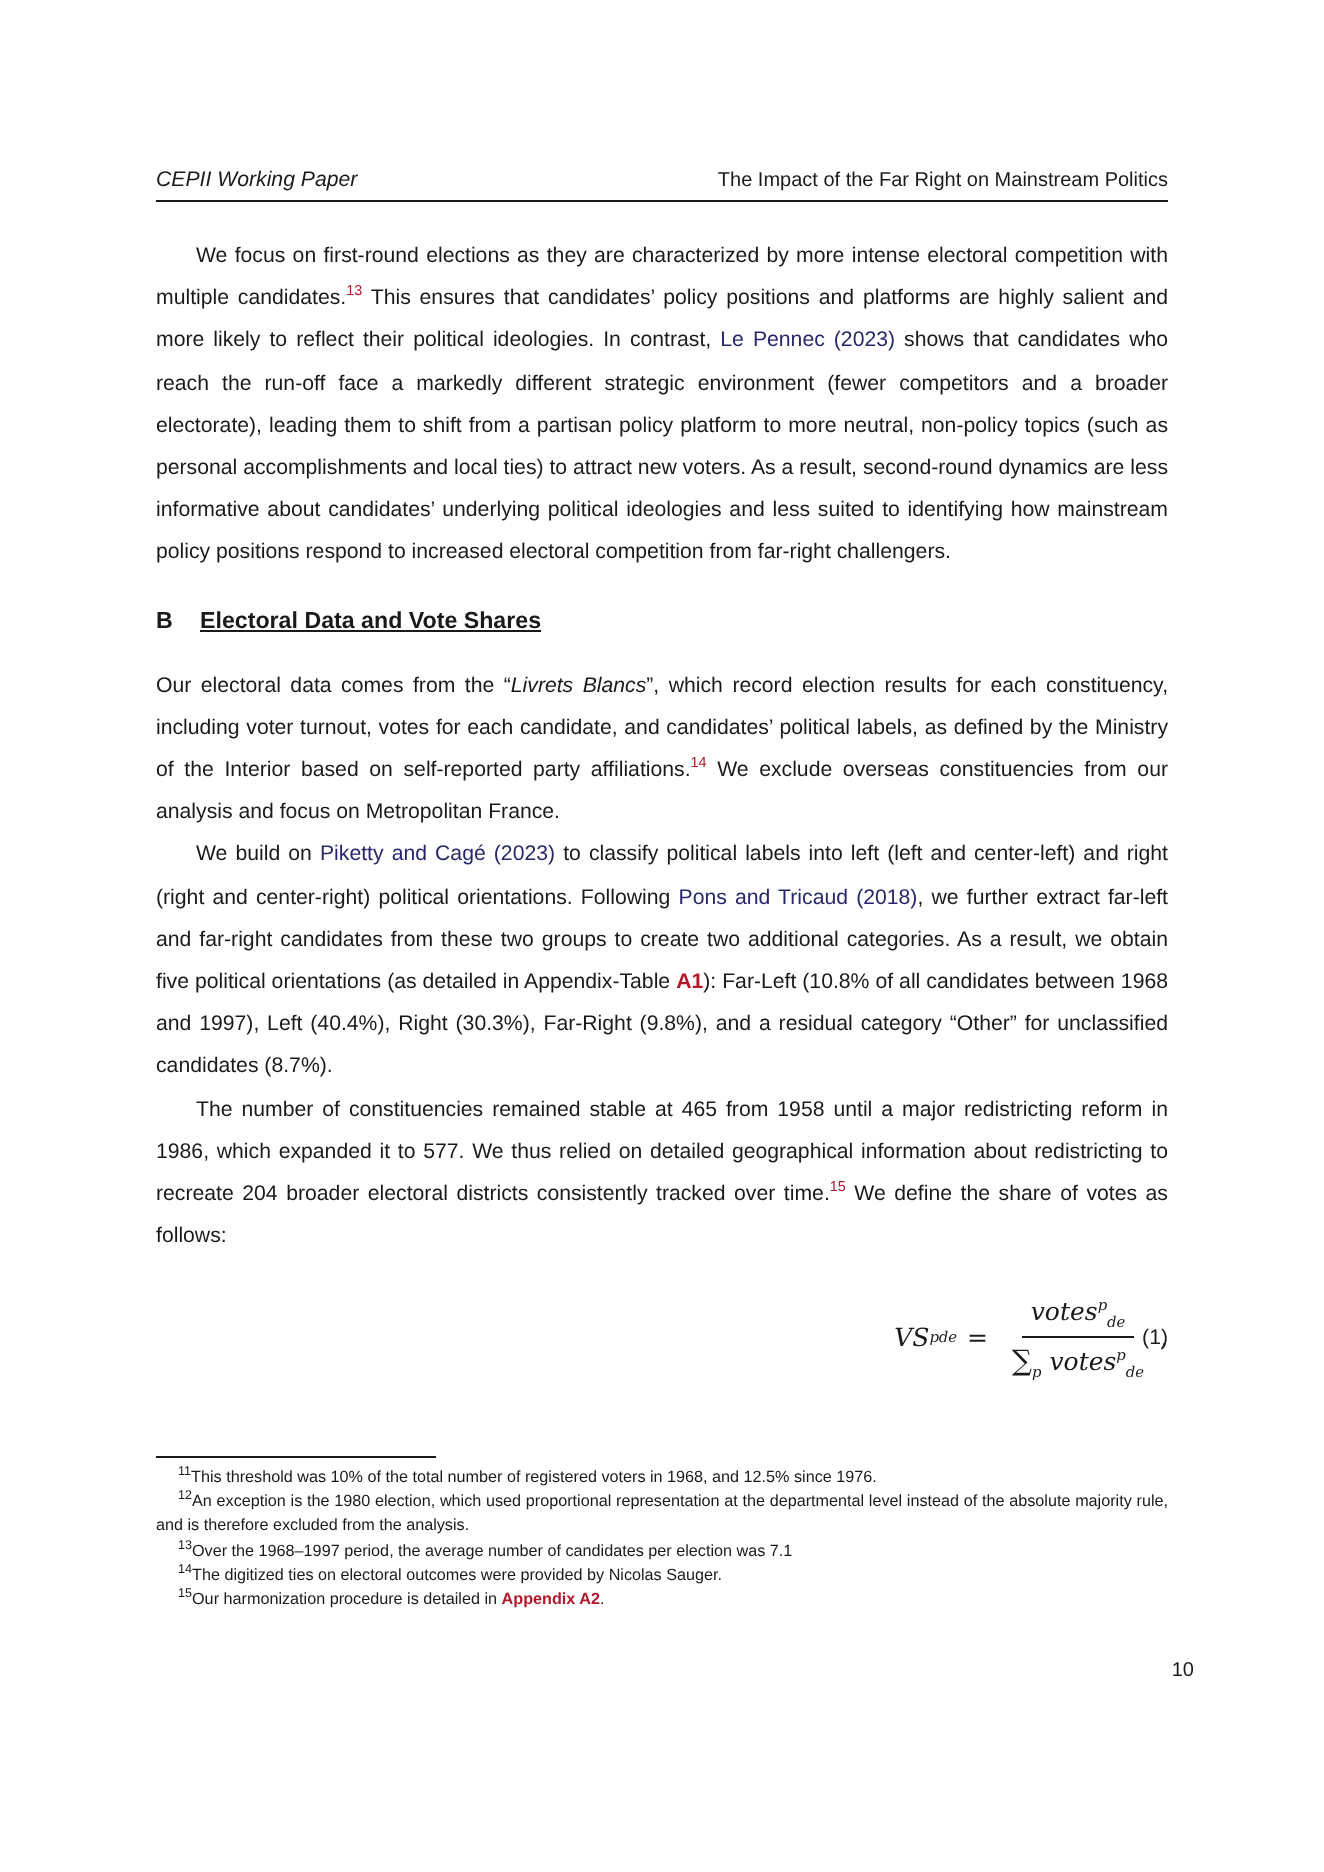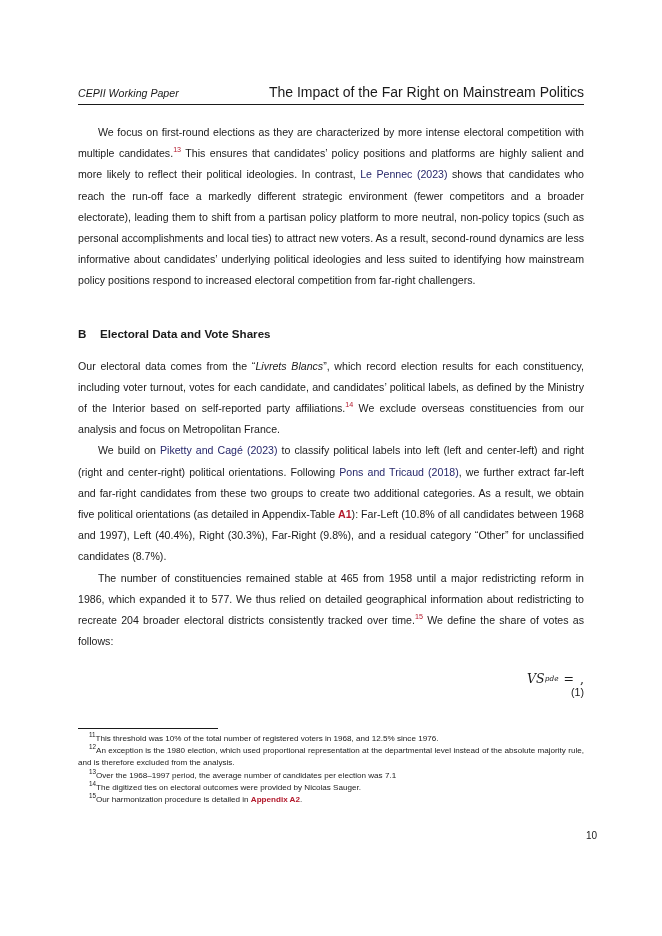--- a/index.html
+++ b/index.html
@@ -31,21 +31,21 @@
     align-items: baseline;
     font-size: 9.7px;
     padding-bottom: 4px;
     border-bottom: 1px solid #1a1a1a;
   }
   .runhead-left {
     font-style: italic;
     font-size: 10.6px;
   }
   .runhead-right {
-    font-size: 14px;
+    font-size: 10px;
   }
 
   
   .body {
     margin-top: 17px;
     font-size: 10.6px;
     line-height: 21.2px;
     text-align: justify;
     text-justify: inter-word;
   }
@@ -56,23 +56,24 @@
   p.para.noindent {
     text-indent: 0;
   }
   p.para + p.para {
     margin-top: 0;
   }
 
   .sec-head {
     font-weight: bold;
     font-size: 11.6px;
-    margin-top: 35px;
+    margin-top: 16px;
     margin-bottom: 15px;
     line-height: 14px;
+    text-decoration: underline;
   }
   .sec-head .sec-num {
     display: inline-block;
     min-width: 22px;
   }
 
   .it { font-style: italic; }
 
   a.cite, span.cite {
     color: #27286b;
@@ -210,20 +211,24 @@
       <p class="para"><span>We build on </span><span class="cite">Piketty and Cagé (2023)</span><span> to classify political labels into left (left and center-left) and right (right and center-right) political orientations. Following </span><span class="cite">Pons and Tricaud (2018)</span><span>, we further extract far-left and far-right candidates from these two groups to create two additional categories. As a result, we obtain five political orientations (as detailed in Appendix-Table </span><span class="refred">A1</span><span>): Far-Left (10.8% of all candidates between 1968 and 1997), Left (40.4%), Right (30.3%), Far-Right (9.8%), and a residual category “Other” for unclassified candidates (8.7%).</span></p>
 
       <p class="para"><span>The number of constituencies remained stable at 465 from 1958 until a major redistricting reform in 1986, which expanded it to 577. We thus relied on detailed geographical information about redistricting to recreate 204 broader electoral districts consistently tracked over time.</span><sup class="fnmark">15</sup><span> We define the share of votes as follows:</span></p>
 
       <div class="eqwrap">
         <div class="eq">
           <span class="mathvar">VS</span>
             <span class="sup">p</span>
             <span class="sub">de</span>
           <span style="margin:0 5px;">=</span>
+          <span class="frac">
+            <span class="num"><span class="mathvar">votes</span><span class="sup">p</span><span class="sub">de</span></span>
+            <span class="den"><span class="sigma">∑</span><span class="sigmasub">p</span>&nbsp;<span class="mathvar">votes</span><span class="sup">p</span><span class="sub">de</span></span>
+          </span>
           <span class="eqcomma">,</span>
         </div>
         <div class="eqnum">(1)</div>
       </div>
 
     </div>
   </div>
 
   <div class="footnotes">
     <div class="fn-rule"></div>

